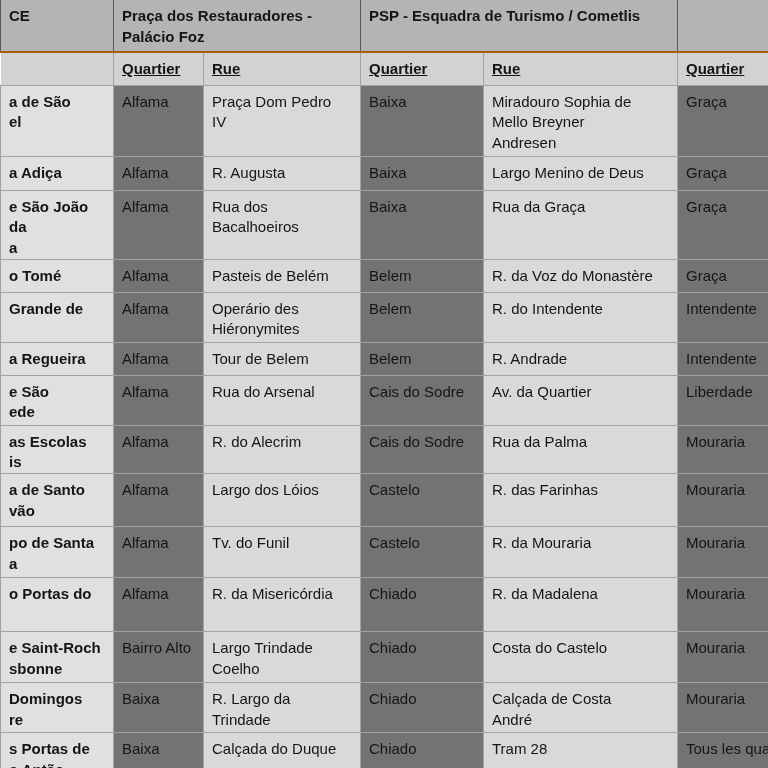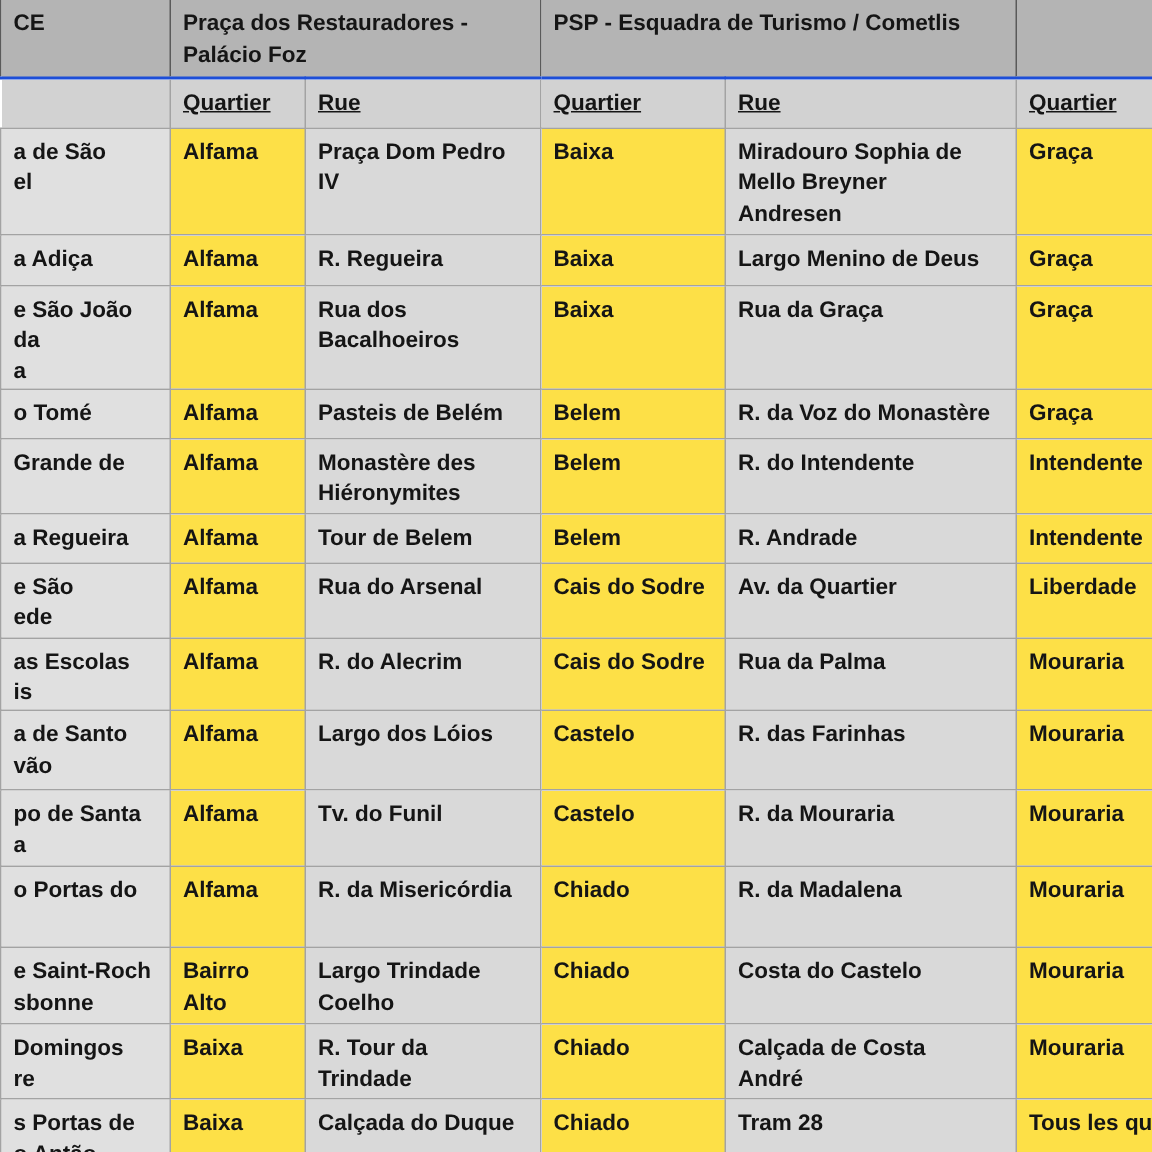--- a/index.html
+++ b/index.html
@@ -17,33 +17,33 @@
     font-size:15px; line-height:1.38; color:#151515;
     white-space:pre-line; overflow:hidden;
   }
   
   tr.group-row { height:52px; }
   tr.group-row th {
     background:var(--group-bg,#b4b4b4);
     font-weight:bold;
     border-color:#5a5a5a;
     border-top:none;
-    border-bottom:2px solid #1d4ed8;
+    border-bottom:2px solid #a16207;
   }
   th.g0 { padding-left:0; border-left:none; }
   th.g3 { border-right:none; }
   
   tr.sub-row { height:33px; }
   tr.sub-row th { background:var(--subheader-bg,#d2d2d2); font-weight:bold;text-decoration:underline; }
   tr.sub-row th:first-child { border-left:none; padding-left:0; }
   tr.sub-row th:last-child { border-right:none; }
   
   td.c0 { background:var(--col1-bg,#e0e0e0); font-weight:bold; padding-left:0; border-left:none;margin-left:44px; }
-  td.c1, td.c3, td.c5 { background:#fde047; font-weight:bold; }
-  td.c2, td.c4 { background:var(--rue-bg,#d9d9d9); font-weight:bold; }
+  td.c1, td.c3, td.c5 { background:#737373; font-weight:normal; }
+  td.c2, td.c4 { background:var(--rue-bg,#d9d9d9); font-weight:normal; }
   td.c5 { border-right:none; }
   
   #tbody tr:nth-child(1)  { height:71px; }
   #tbody tr:nth-child(2)  { height:34px; }
   #tbody tr:nth-child(3)  { height:50px; }
   #tbody tr:nth-child(4)  { height:33px; }
   #tbody tr:nth-child(5)  { height:50px; }
   #tbody tr:nth-child(6)  { height:33px; }
   #tbody tr:nth-child(7)  { height:50px; }
   #tbody tr:nth-child(8)  { height:48px; }
@@ -93,21 +93,21 @@
 IV</td>
           <td class="c3">Baixa</td>
           <td class="c4">Miradouro Sophia de
 Mello Breyner
 Andresen</td>
           <td class="c5">Graça</td>
         </tr>
         <tr>
           <td class="c0">a Adiça</td>
           <td class="c1">Alfama</td>
-          <td class="c2">R. Regueira</td>
+          <td class="c2">R. Augusta</td>
           <td class="c3">Baixa</td>
           <td class="c4">Largo Menino de Deus</td>
           <td class="c5">Graça</td>
         </tr>
         <tr>
           <td class="c0">e São João da
 a</td>
           <td class="c1">Alfama</td>
           <td class="c2">Rua dos
 Bacalhoeiros</td>
@@ -119,21 +119,21 @@
           <td class="c0">o Tomé</td>
           <td class="c1">Alfama</td>
           <td class="c2">Pasteis de Belém</td>
           <td class="c3">Belem</td>
           <td class="c4">R. da Voz do Monastère</td>
           <td class="c5">Graça</td>
         </tr>
         <tr>
           <td class="c0">Grande de</td>
           <td class="c1">Alfama</td>
-          <td class="c2">Monastère des
+          <td class="c2">Operário des
 Hiéronymites</td>
           <td class="c3">Belem</td>
           <td class="c4">R. do Intendente</td>
           <td class="c5">Intendente</td>
         </tr>
         <tr>
           <td class="c0">a Regueira</td>
           <td class="c1">Alfama</td>
           <td class="c2">Tour de Belem</td>
           <td class="c3">Belem</td>
@@ -191,21 +191,21 @@
           <td class="c2">Largo Trindade
 Coelho</td>
           <td class="c3">Chiado</td>
           <td class="c4">Costa do Castelo</td>
           <td class="c5">Mouraria</td>
         </tr>
         <tr>
           <td class="c0">Domingos
 re</td>
           <td class="c1">Baixa</td>
-          <td class="c2">R. Tour da
+          <td class="c2">R. Largo da
 Trindade</td>
           <td class="c3">Chiado</td>
           <td class="c4">Calçada de Costa
 André</td>
           <td class="c5">Mouraria</td>
         </tr>
         <tr>
           <td class="c0">s Portas de
 o Antão</td>
           <td class="c1">Baixa</td>

